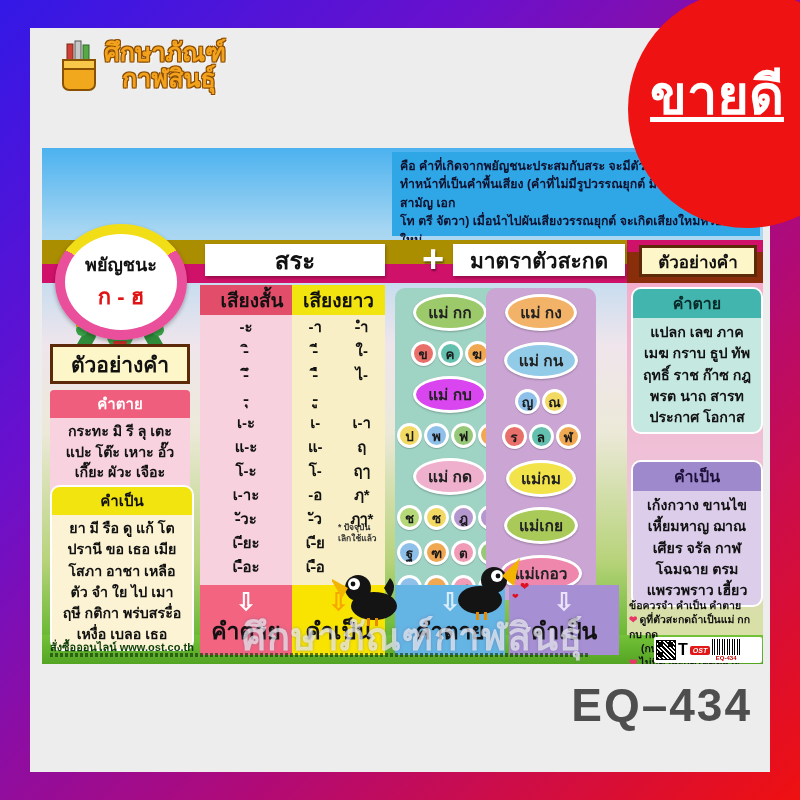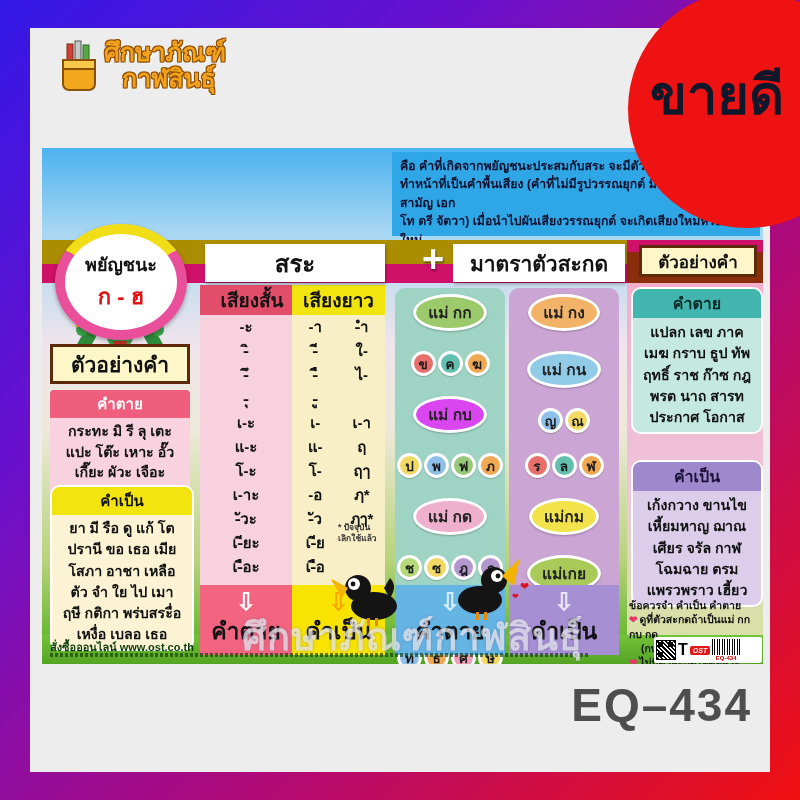--- a/index.html
+++ b/index.html
@@ -8,37 +8,37 @@
     background:linear-gradient(135deg,#3318e6 0%,#6a10cc 30%,#b00a78 65%,#ef1010 100%);}
   .card{position:absolute;left:30px;top:28px;width:740px;height:744px;background:#ededed;}
   
   .logo{position:absolute;left:60px;top:40px;display:flex;gap:4px;align-items:flex-start;}
   .logo-text{font-weight:bold;font-size:25px;line-height:1.02;color:#f2a21c;
     text-shadow:1px 1px 0 #8a4a00,-1px 1px 0 #8a4a00,1px -1px 0 #8a4a00,-1px -1px 0 #8a4a00,2px 2px 2px rgba(255,255,255,.8);}
   .logo-text .l2{padding-left:18px;}
   
   .badge{position:absolute;left:628px;top:-10px;width:238px;height:238px;border-radius:50%;
     background:#ee1212;display:flex;align-items:center;justify-content:center;z-index:50;}
-  .badge span{font-size:54px;font-weight:bold;color:#0f172a;transform:translate(-30px,-14px);}
+  .badge span{font-size:54px;font-weight:bold;color:#ffffff;transform:translate(-30px,-14px);text-decoration:underline;}
   
   .poster{position:absolute;left:42px;top:148px;width:721px;height:516px;overflow:hidden;
     background:linear-gradient(180deg,#4cb2ef 0%,#a6d6f2 16%,#efe5ec 38%,#ece9d8 55%,#b7d37a 80%,#62b62c 96%);}
   .title{position:absolute;left:56px;top:6px;font-size:44px;font-weight:bold;letter-spacing:1px;
     text-shadow:2px 0 0 #fff,-2px 0 0 #fff,0 2px 0 #fff,0 -2px 0 #fff,2px 2px 0 #fff,-2px 2px 0 #fff,3px 4px 4px rgba(0,0,0,.35);}
   .title .t1{color:#ec1390;} .title .t2{color:#6b2fa0;margin-left:12px;}
   .intro{position:absolute;left:350px;top:4px;width:352px;height:74px;background:#2fa7e6;
     padding:5px 8px;font-size:12.3px;font-weight:bold;color:#10102e;line-height:1.5;}
   
   .band{position:absolute;left:0;top:92px;width:585px;height:43px;
     background:linear-gradient(180deg,#ab8d00 0 55%,#d01169 55% 100%);}
   .band-right{position:absolute;left:585px;top:92px;width:136px;height:43px;
     background:linear-gradient(180deg,#d01169 0 28%,#8a2d0a 28% 100%);}
   .plus{position:absolute;top:90px;width:34px;text-align:center;font-size:38px;font-weight:bold;color:#fff;
     text-shadow:1px 2px 2px rgba(0,0,0,.45);z-index:3;}
-  .hbox{position:absolute;top:96px;height:38px;background:#fff;display:flex;align-items:center;justify-content:center;
+  .hbox{position:absolute;top:96px;height:32px;background:#fff;display:flex;align-items:center;justify-content:center;
     font-weight:bold;color:#111;box-shadow:1px 2px 3px rgba(0,0,0,.3);z-index:3;}
   .hbox-ex{position:absolute;left:597px;top:97px;width:112px;height:26px;background:#fdf6c8;border:3px solid #5c2a08;
     display:flex;align-items:center;justify-content:center;font-size:17px;font-weight:bold;color:#111;z-index:3;}
   .pcircle{position:absolute;left:13px;top:76px;width:132px;height:116px;border-radius:50%;z-index:4;
     background:conic-gradient(from 300deg,#f2de16 0 120deg,#ea4f9b 120deg 360deg);
     box-shadow:0 2px 4px rgba(0,0,0,.3);}
   .pcircle .inner{position:absolute;inset:10px;background:#fff;border-radius:50%;display:flex;flex-direction:column;
     align-items:center;justify-content:center;}
   .pcircle .c1{font-size:18px;font-weight:bold;color:#111;}
   .pcircle .c2{font-size:22px;font-weight:bold;color:#e01414;}
@@ -69,23 +69,23 @@
   .vnote{position:absolute;right:1px;top:207px;width:46px;font-size:8.5px;font-weight:bold;color:#333;line-height:1.35;}
   .foot{position:absolute;top:437px;height:70px;display:flex;flex-direction:column;align-items:center;
     justify-content:center;font-size:23px;font-weight:bold;color:#111;z-index:4;}
   .foot .arr{font-size:24px;line-height:.9;font-weight:bold;}
   .f-dead2{left:158px;width:92px;background:#f26480;} .f-dead2 .arr{color:#fff;}
   .f-live2{left:250px;width:93px;background:#f8e400;} .f-live2 .arr{color:#f7a600;}
   .f-dead3{left:353px;width:110px;background:#64b4e4;} .f-dead3 .arr{color:#d8ecfa;}
   .f-live3{left:467px;width:110px;background:#a78fd4;} .f-live3 .arr{color:#ece4fa;}
   
   .mpanel{position:absolute;top:140px;width:110px;height:298px;border-radius:10px;display:flex;flex-direction:column;
-    align-items:center;padding-top:6px;gap:20px;z-index:2;}
+    align-items:center;padding-top:6px;gap:10px;z-index:2;}
   .m-left{left:353px;background:#9fd4c5;}
-  .m-right{left:467px;background:#cba5d4;justify-content:space-around;padding-bottom:8px;}
+  .m-right{left:444px;background:#cba5d4;justify-content:space-around;padding-bottom:8px;}
   .oval{border:3px solid #fff;border-radius:50%;padding:3px 12px;font-size:15.5px;font-weight:bold;color:#222;
     box-shadow:0 1px 2px rgba(0,0,0,.25);white-space:nowrap;}
   .ov-green{background:#9cc96a;} .ov-red{background:#d946ef;} .ov-pink{background:#eeb0cc;}
   .ov-orange{background:#f2b268;} .ov-blue{background:#92cbe8;} .ov-yellow{background:#f2e34a;}
   .ov-lgreen{background:#a9c959;} .ov-rose{background:#ef86ab;}
   .crowr{display:flex;gap:2px;justify-content:center;}
   .chip{width:19px;height:19px;border:3px solid #fff;border-radius:50%;display:flex;align-items:center;
     justify-content:center;font-size:13.5px;font-weight:bold;color:#1a1a1a;box-shadow:0 1px 1px rgba(0,0,0,.2);}
   .c-red{background:#e9706a;} .c-teal{background:#63bfae;} .c-orange{background:#f0a852;}
   .c-yellow{background:#f2d964;} .c-blue{background:#8fc0ea;} .c-green{background:#97c877;}

